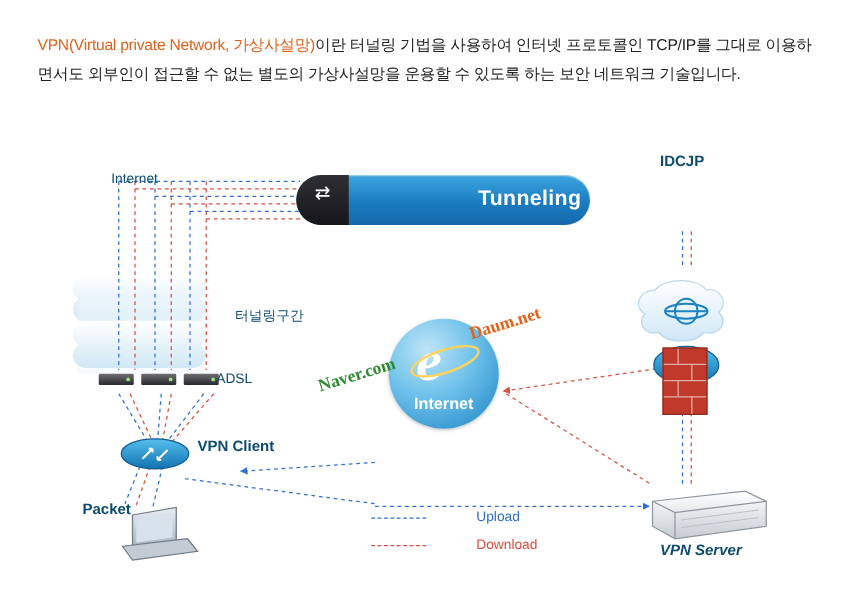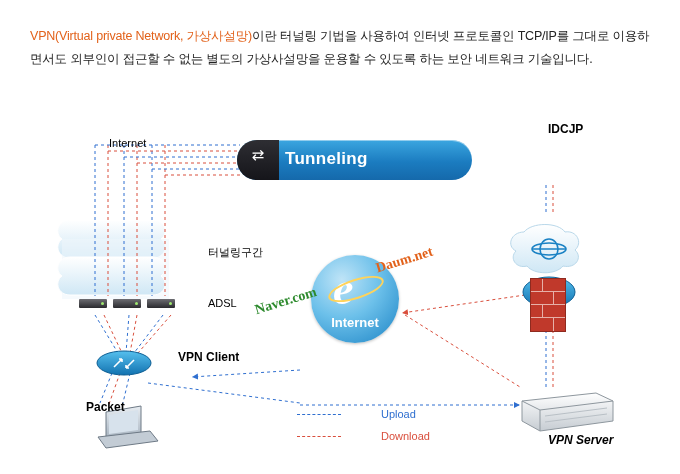--- a/index.html
+++ b/index.html
@@ -56,23 +56,22 @@
   }
   #lines {
     position: absolute;
     left: 0;
     top: 0;
   }
 
   .lbl {
     position: absolute;
     font-size: 11px;
-    color: #000000;
+    color: #0c4a6e;
     white-space: nowrap;
-    margin-left: 20px;
   }
   .lbl.bold {
     font-weight: bold;
     font-size: 12px;
   }
 
   
   #tunnel-bar {
     position: absolute;
     left: 237px;
@@ -101,21 +100,21 @@
     color: #fff;
     font-size: 15px;
     line-height: 9px;
     text-align: center;
   }
   #tunnel-bar .txt {
     position: absolute;
     left: 48px;
     top: 9px;
     width: 180px;
-    text-align: left;
+    text-align: right;
     color: #fff;
     font-size: 17px;
     font-weight: bold;
     letter-spacing: 0.3px;
   }
 
   
   .rack {
     position: absolute;
     width: 28px;
@@ -405,21 +404,21 @@
 
     <div id="globe">
       <div class="e">e<span class="ring"></span></div>
       <div class="cap">Internet</div>
     </div>
     <div class="brandtxt" id="naver">Naver.com</div>
     <div class="brandtxt" id="daum">Daum.net</div>
 
     <div class="lbl" style="left:89px;  top:22px;">Internet</div>
     <div class="lbl" style="left:188px; top:130px;">터널링구간</div>
-    <div class="lbl" style="left:188px; top:182px;">ADSL</div>
+    <div class="lbl" style="left:173px; top:182px;">ADSL</div>
     <div class="lbl bold" style="left:158px; top:235px;">VPN Client</div>
     <div class="lbl bold" style="left:66px;  top:285px;">Packet</div>
     <div class="lbl bold" style="left:528px; top:7px;">IDCJP</div>
     <div class="lbl bold" style="left:528px; top:318px;font-style:italic;">VPN Server</div>
 
     <div class="legend" style="left:297px; top:293px;">
       <span class="dash"></span>
       <span class="t">Upload</span>
     </div>
     <div class="legend dl" style="left:297px; top:315px;">

